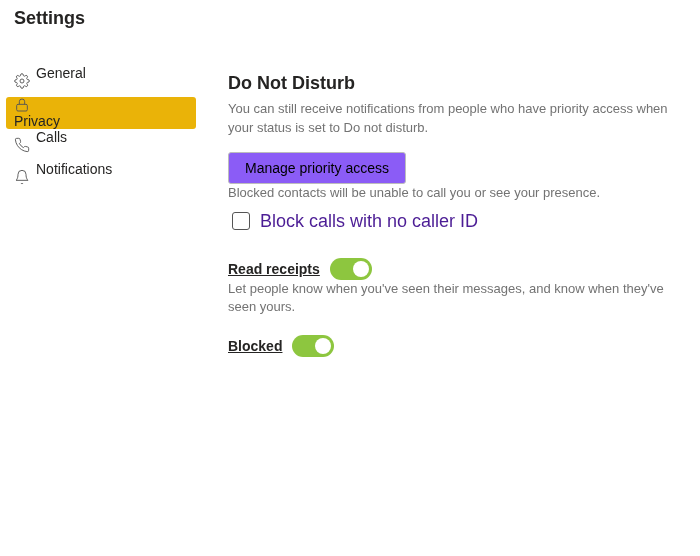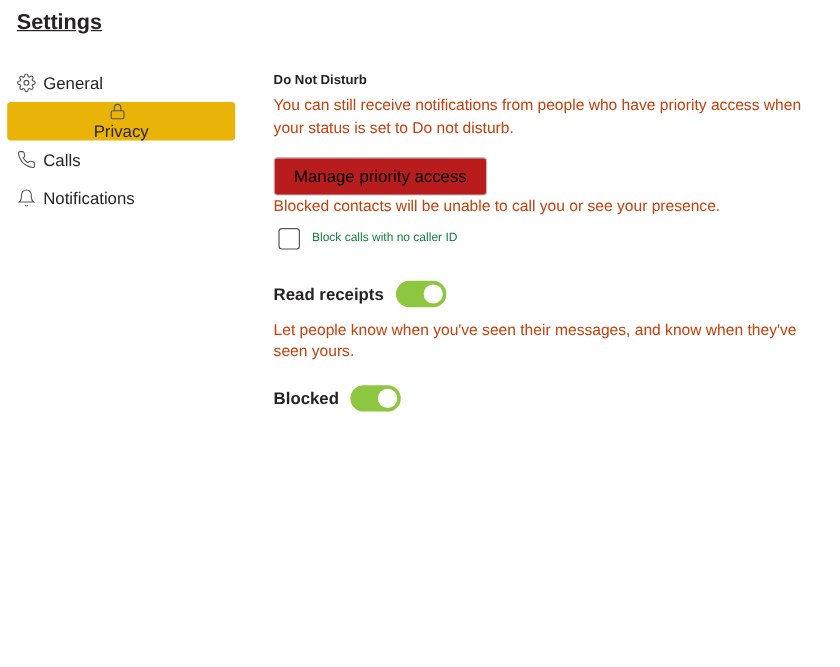--- a/index.html
+++ b/index.html
@@ -9,34 +9,32 @@
     color: #252423;
     background: #fff;
     width: 700px;
     height: 556px;
     overflow: hidden;
   }
   .page-title {
     font-size: 18px;
     font-weight: 700;
     padding: 8px 0 0 14px;
-    margin: 0 0 24px 0;
-    text-decoration: underline;
+    margin: 0 0 36px 0;
   }
   .layout {
     display: flex;
   }
   .sidebar {
     width: 196px;
     flex-shrink: 0;
     padding-left: 6px;
   }
   .nav-item {
     display: flex;
-    align-items: center;
     height: 32px;
     padding: 0 8px;
     border-radius: 3px;
     cursor: pointer;
     font-size: 14px;
     color: #252423;
   }
   .nav-item.active {
     background: #eab308;
     flex-direction: column;
@@ -48,61 +46,62 @@
     justify-content: flex-start;
   }
   .nav-icon svg { stroke: #555; }
   .content {
     padding-left: 32px;
     padding-right: 24px;
     flex: 1;
     font-size: 13px;
   }
   .section-title {
-    font-size: 11px;
+    font-size: 18px;
     font-weight: 700;
     margin: 8px 0 6px 0;
   }
   .desc {
-    color: #c2410c;
+    color: #737373;
     line-height: 1.45;
     margin: 0 0 14px 0;
   }
   .btn {
     display: inline-block;
     border: 1px solid #bdbdbd;
     border-radius: 3px;
-    background: #b91c1c;
+    background: #8b5cf6;
     font-size: 14px;
     padding: 7px 16px;
     cursor: pointer;
     font-family: inherit;
   }
   .section-gap { margin-top: 28px; }
   .checkbox-row {
     display: flex;
     align-items: center;
     margin: 8px 0 14px 4px;
   }
   .checkbox {
     width: 18px;
     height: 18px;
     border: 1.4px solid #555;
     border-radius: 3px;
     margin-right: 10px;
     cursor: pointer;
   }
   .checkbox-label {
-    font-size: 10px;
-    color: #15803d;
+    font-size: 18px;
+    color: #4c1d95;
   }
   .toggle-row {
     display: flex;
     align-items: center;
     margin-top: 26px;
+    text-decoration: underline;
   }
   .toggle-title {
     font-size: 14px;
     font-weight: 700;
     margin-right: 10px;
   }
   .toggle {
     position: relative;
     width: 42px;
     height: 22px;
@@ -174,21 +173,21 @@
     <p class="desc" style="margin-bottom:6px">Blocked contacts will be unable to call you or see your presence.</p>
     <div class="checkbox-row">
       <span class="checkbox"></span>
       <span class="checkbox-label">Block calls with no caller ID</span>
     </div>
 
     <div class="toggle-row">
       <span class="toggle-title">Read receipts</span>
       <span class="toggle"></span>
     </div>
-    <p class="desc" style="margin-top:10px;margin-bottom:10px">Let people know when you've seen their messages, and know when they've seen yours.</p>
+    <p class="desc" style="margin-top:0;margin-bottom:10px">Let people know when you've seen their messages, and know when they've seen yours.</p>
 
     <div class="toggle-row" style="margin-top:18px">
       <span class="toggle-title">Blocked</span>
       <span class="toggle"></span>
     </div>
 
   </main>
 </div>
 
 </body></html>

